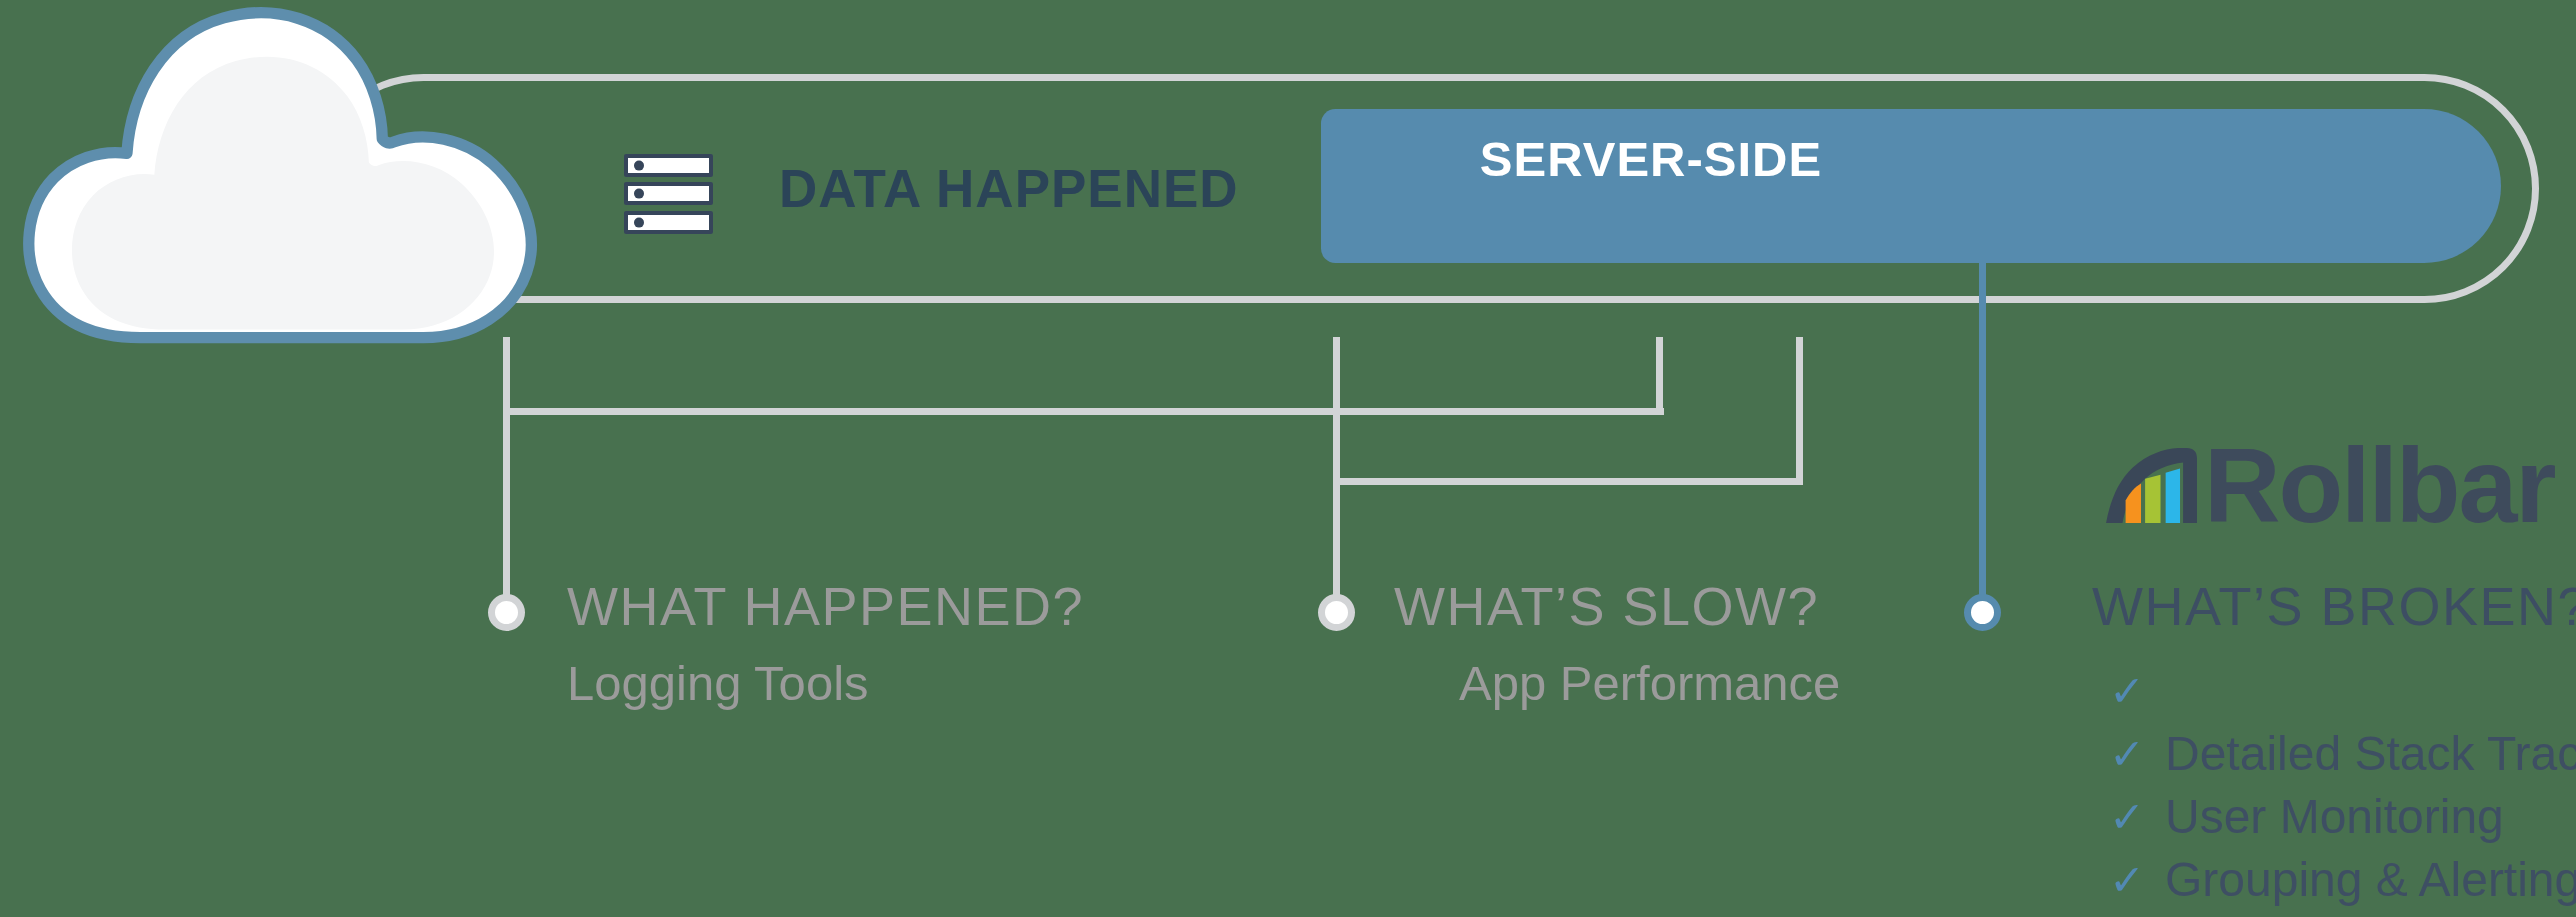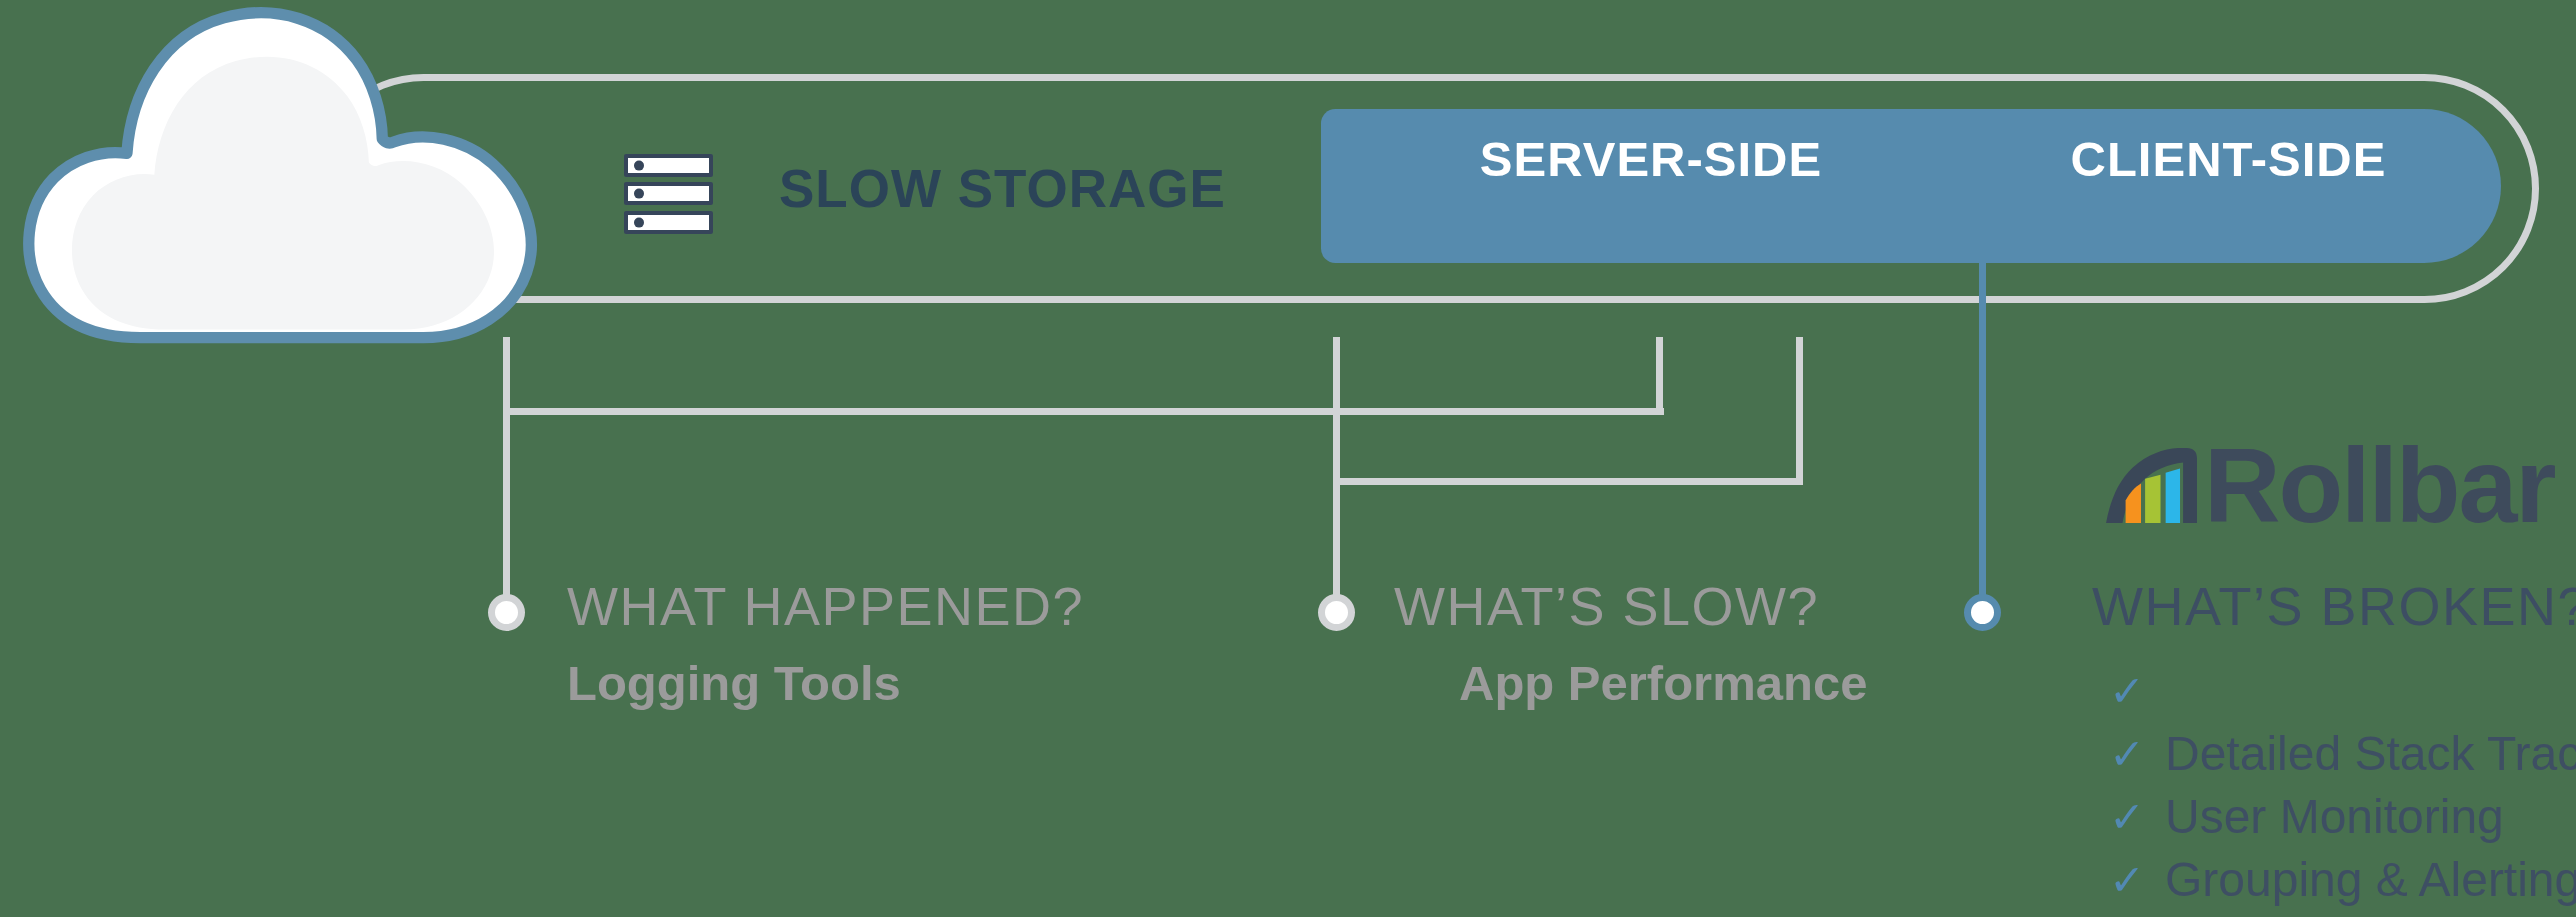--- a/index.html
+++ b/index.html
@@ -52,21 +52,21 @@
 
   
   .cloud{left:2.1px; top:4.1px; z-index:6;}
 
   
   .col-heading{top:579px; font-size:54px; font-weight:500; letter-spacing:1.5px;
                color:#9B9B9B; line-height:1; z-index:6;}
   .col-heading.h1{left:567px;text-align:center;}
   .col-heading.h2{left:1394px;}
   .col-heading.h3{left:2092px; color:#3D4E63;}
-  .col-body{top:653px; font-size:49px; font-weight:700; color:#9B9B9B;
+  .col-body{top:653px; font-size:49px; font-weight:400; color:#9B9B9B;
             line-height:61px; z-index:6;}
   .col-body.b1{left:567px;}
   .col-body.b2{left:1459px;}
 
   
   .brand-mark{left:2103px; top:447px; z-index:6;}
   .brand-word{left:2204px; top:428px; font-size:106px; font-weight:700; letter-spacing:-2.1px;
               color:#3E4B5C; line-height:1.08; z-index:6;}
 
   
@@ -85,34 +85,33 @@
   <div class="abs gline v1"></div>
   <div class="abs gline v2"></div>
   <div class="abs gline v3"></div>
   <div class="abs gline v4"></div>
   <div class="abs gline lineA"></div>
   <div class="abs gline lineB"></div>
   <div class="abs bline vblue"></div>
 
   <div class="abs bluebar"></div>
   <div class="abs bar-label server nowrap">SERVER-SIDE</div>
-  <div class="abs bar-label client nowrap">CLIENT-SIDE</div>
 
   <div class="abs srv">
     <div class="srv-bar" style="top:0;">
         <span class="srv-dot"></span>
       </div>
     <div class="srv-bar" style="top:28px;">
         <span class="srv-dot"></span>
       </div>
     <div class="srv-bar" style="top:57px;">
         <span class="srv-dot"></span>
       </div>
   </div>
-  <div class="abs ds-label nowrap">SLOW STORAGE</div>
+  <div class="abs ds-label nowrap">DATA HAPPENED</div>
 
   <div class="abs donut gray d1"></div>
   <div class="abs donut gray d2"></div>
   <div class="abs donut blue d3"></div>
 
   <svg class="abs cloud" width="567" height="346" viewBox="0 0 1100 672">
     <path d="M 268,648
              C 178,648 110,618 74,554
              C 38,490 44,396 100,338
              C 136,302 188,283 242,290

